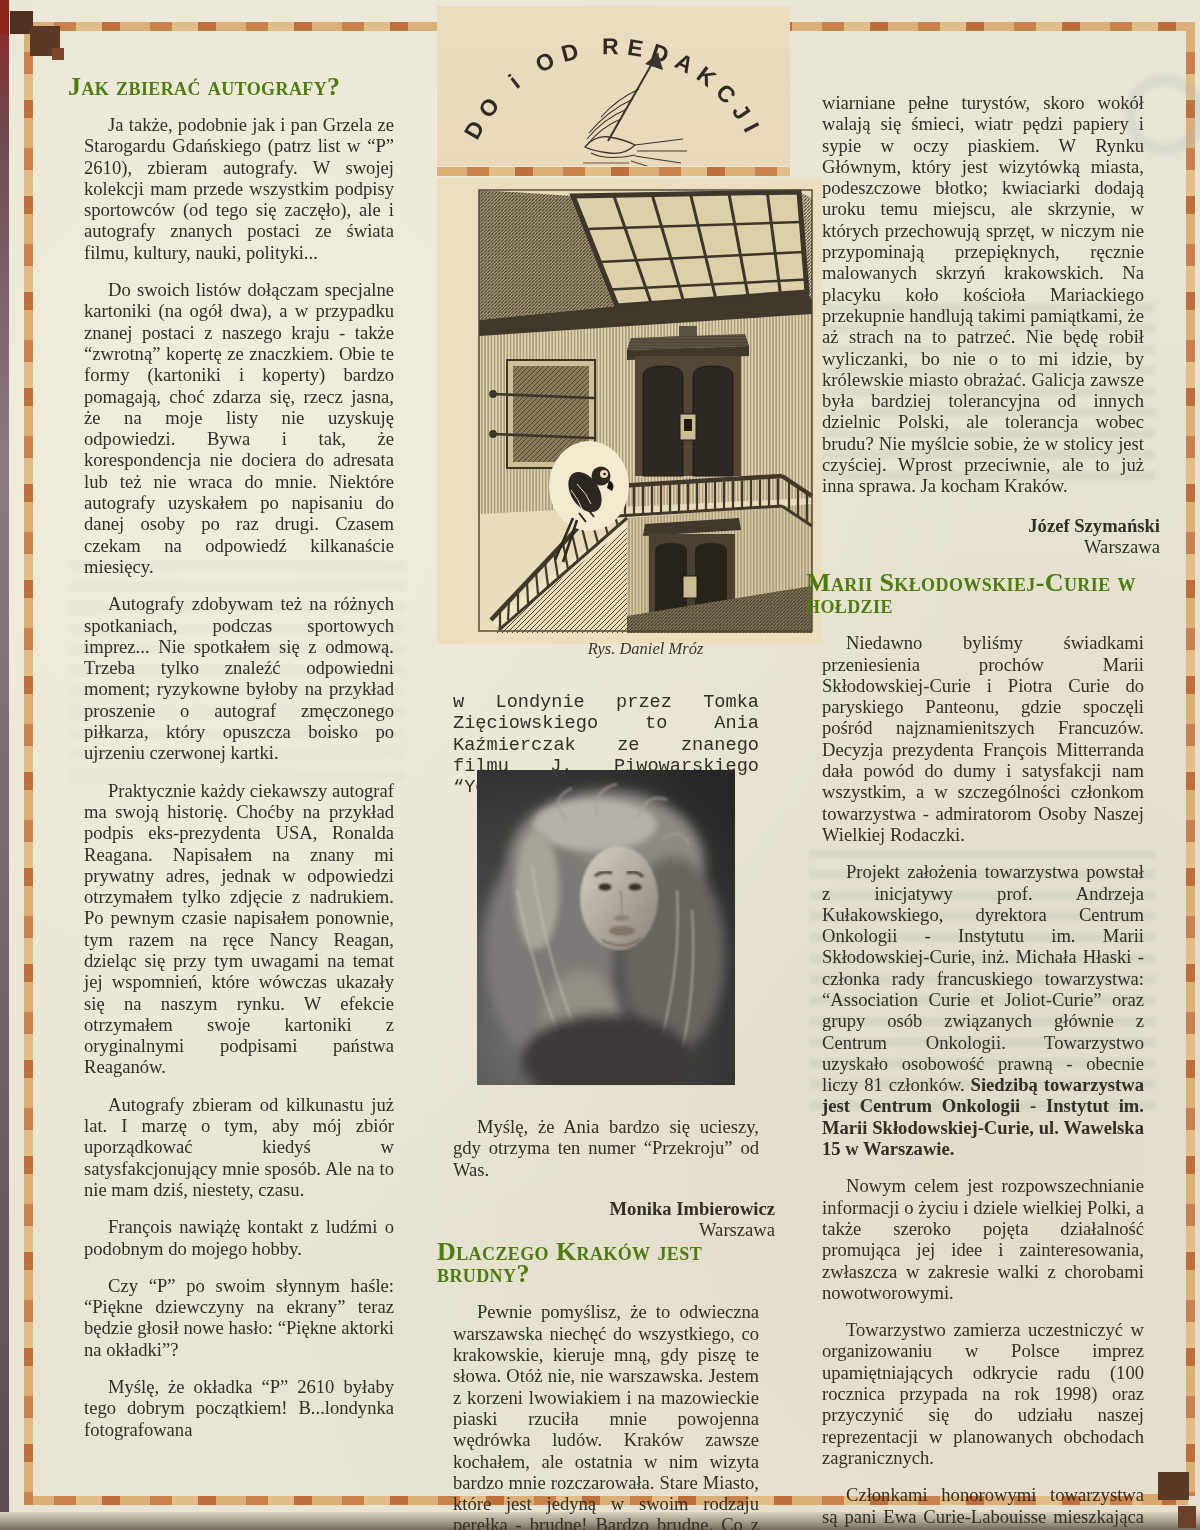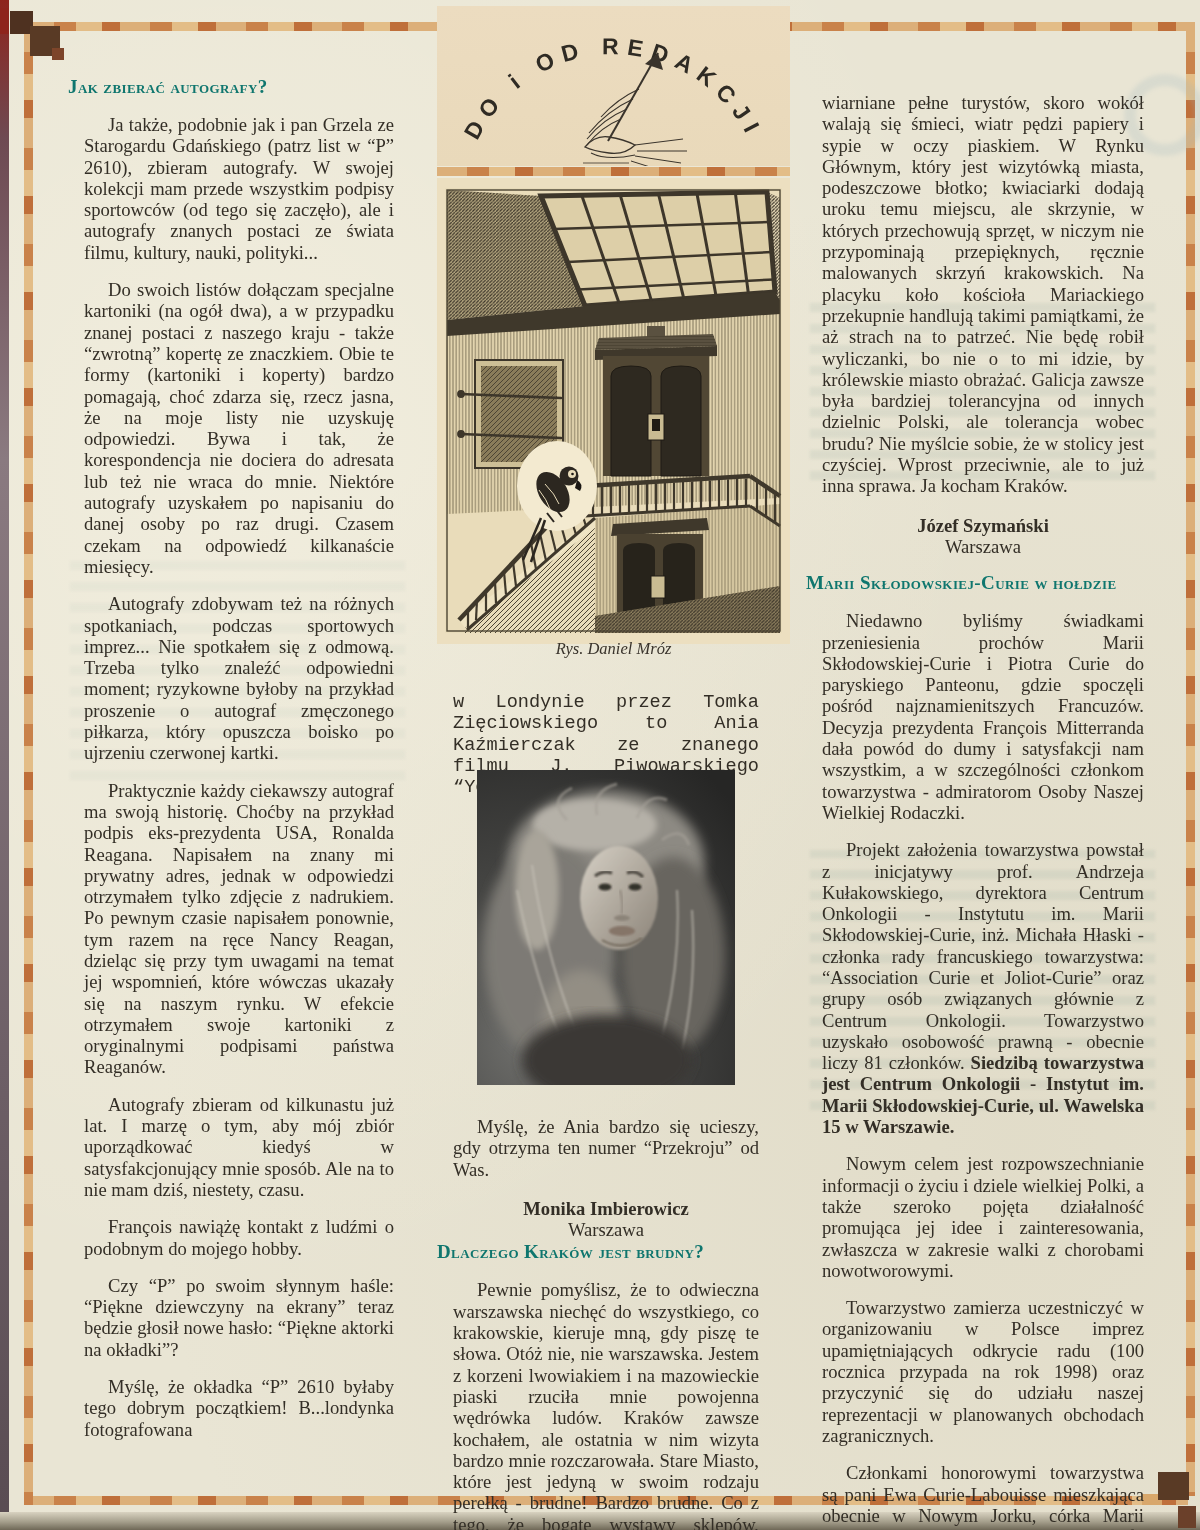--- a/index.html
+++ b/index.html
@@ -36,33 +36,33 @@
         border-radius:50%;opacity:.22;filter:blur(2px);}
   .ghost-txt{background:repeating-linear-gradient(0deg,rgba(95,135,125,.10) 0 9px,transparent 9px 21px);
         filter:blur(1.5px);}
   
   .col{position:absolute;font-size:18.6px;line-height:21.3px;}
   #col-left{left:68px;top:76px;width:342px;}
   #col-right{left:806px;top:76px;width:354px;}
   p{margin:16px;text-align:justify;}
   .ind{text-indent:24px;}
   .noind{text-indent:0;}
-  h3{margin:0;font-size:19px;line-height:22px;font-variant:small-caps;
-     letter-spacing:.4px;font-weight:bold;color:#0f766e;}
+  h3{margin:0;font-size:26px;line-height:22px;font-variant:small-caps;
+     letter-spacing:.4px;font-weight:bold;color:#4d7c0f;}
   .mt{margin-top:15px;}
-  .sig{text-align:center;margin-top:18px;}
+  .sig{text-align:right;margin-top:18px;}
   .sig-name{font-weight:bold;}
   b{font-weight:bold;}
   
   #masthead{position:absolute;left:437px;top:6px;width:353px;height:160px;
         background:linear-gradient(180deg,#ecdcc0,#e9d9ba);}
   #header-sep{left:437px;top:167px;width:353px;}
   
   #plate{position:absolute;left:437px;top:178px;width:353px;height:466px;
-        background:#ecdfc0;}
+        background:#ecdfc0;padding-left:32px;}
   #plate svg{display:block;margin:10px auto 0;}
   .caption{text-align:center;font-style:italic;font-size:16.5px;color:#3a342c;margin-top:6px;}
   
   #mid-cont{position:absolute;left:437px;top:676px;width:338px;font-size:18.6px;line-height:21.3px;font-family:Liberation Mono, monospace;}
   #photo{position:absolute;left:477px;top:770px;width:258px;height:315px;}
   #mid-lower{position:absolute;left:437px;top:1100px;width:338px;font-size:18.6px;line-height:21.3px;}
   #mid-lower h3{margin-top:1px;}
 </style>
 </head>
 <body>

